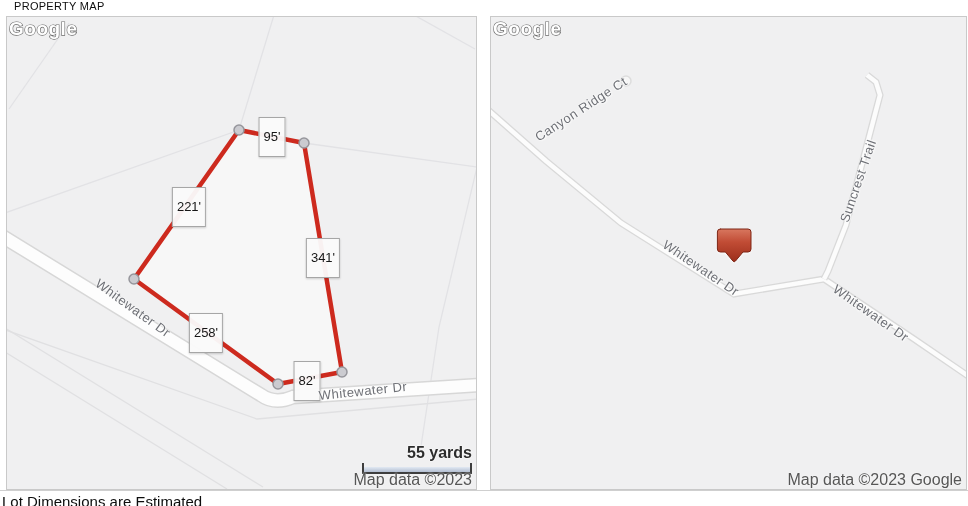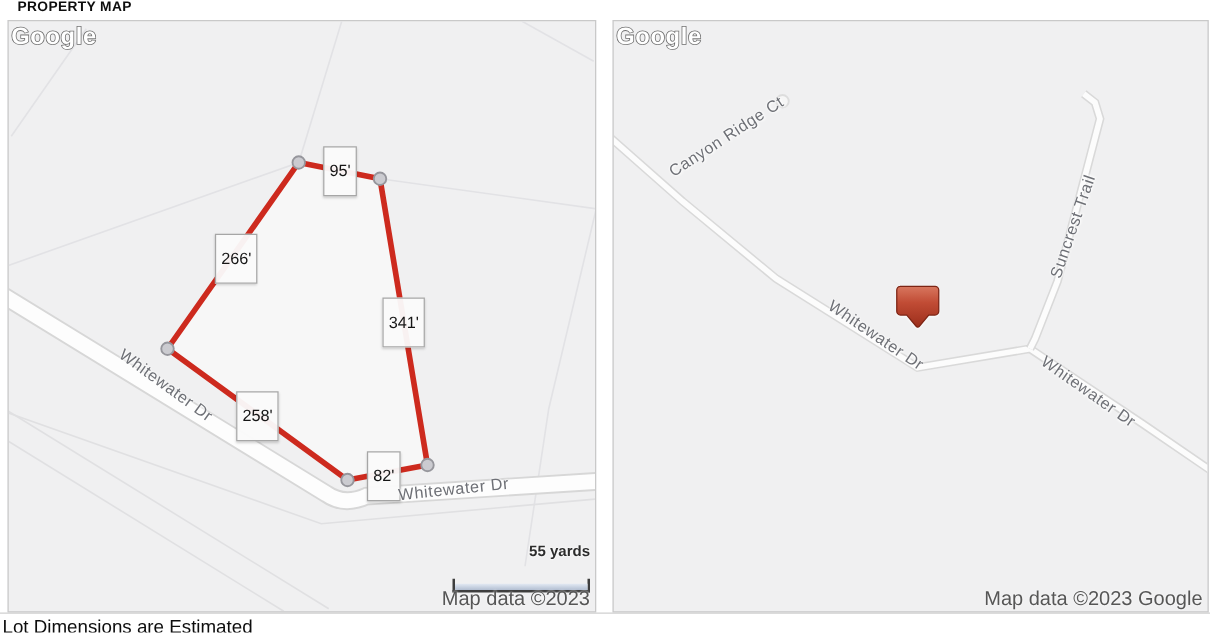--- a/index.html
+++ b/index.html
@@ -1,19 +1,19 @@
 <!DOCTYPE html>
 <html><head>
 <meta charset="utf-8">
 <style>
   html,body{margin:0;padding:0}
   body{width:968px;height:506px;position:relative;background:#fff;
        font-family:"Liberation Sans",sans-serif;overflow:hidden}
 
-  .page-title{position:absolute;left:14px;top:0;font-size:11px;font-weight:bold;
+  .page-title{position:absolute;left:14px;top:0;font-size:11px;font-weight:normal;
               color:#0d0d0d;letter-spacing:.3px;white-space:nowrap}
   .page-footer{position:absolute;left:2px;top:493px;font-size:15px;font-weight:normal;
                color:#0d0d0d;white-space:nowrap}
   .bottom-rule{position:absolute;left:0;right:0;top:490px;height:0;
                border-top:1px solid #cfcfcf}
 
   .panel{position:absolute;top:16px;background:#f0f0f1;border:1px solid #c9c9c9;
          overflow:hidden}
   #leftPanel{left:6px;width:469px;height:472px}
   #rightPanel{left:490px;width:475px;height:472px}
@@ -29,21 +29,21 @@
              box-shadow:0 1px 2px rgba(0,0,0,.18)}
 
   .glogo{position:absolute;left:10px;bottom:1px}
   .glogo text{font-family:"Liberation Sans",sans-serif;font-size:19px;font-weight:bold;
               fill:#ffffff;stroke:#6d6d6d;stroke-width:1.25px;paint-order:stroke;
               letter-spacing:.5px}
 
   .scale-block{position:absolute;text-align:right}
   #leftPanel .scale-block{right:4px;bottom:15px;width:110px}
   #rightPanel .scale-block{right:9px;bottom:15px;width:106px}
-  .scale-text{font-size:12px;font-weight:bold;color:#2c2c2c;margin-bottom:15px;
+  .scale-text{font-size:16px;font-weight:bold;color:#2c2c2c;margin-bottom:1px;
               text-shadow:0 0 2px #fff,0 0 2px #fff}
   .scale-bar{position:relative;height:9px;border-left:2px solid #3e3e3e;
              border-right:2px solid #3e3e3e;border-bottom:2px solid #3e3e3e}
   .scale-bar-fill{position:absolute;left:0;right:0;bottom:0;height:5px;
                   background:linear-gradient(#e2e9f3,#b2bed1)}
 
   .attribution{position:absolute;font-size:16px;color:#565656;white-space:nowrap;
                right:4px;bottom:0;text-shadow:0 0 2px #fff}
 </style>
 </head>
@@ -78,21 +78,21 @@
     <g fill="#cbcbd0" stroke="#96969c" stroke-width="1.5">
       <circle cx="232" cy="113" r="5"></circle>
       <circle cx="297" cy="126" r="5"></circle>
       <circle cx="335" cy="355" r="5"></circle>
       <circle cx="271" cy="367" r="5"></circle>
       <circle cx="127" cy="262" r="5"></circle>
     </g>
   </svg>
 
   <div class="dim-label" style="left:265px;top:120px">95'</div>
-  <div class="dim-label" style="left:182px;top:190px">266'</div>
+  <div class="dim-label" style="left:182px;top:190px">221'</div>
   <div class="dim-label" style="left:316px;top:241px">341'</div>
   <div class="dim-label" style="left:199px;top:316px">258'</div>
   <div class="dim-label" style="left:300px;top:364px">82'</div>
 
   <div class="street-label" style="left:126px;top:291px;transform:translate(-50%,-50%) rotate(36deg)">Whitewater Dr</div>
   <div class="street-label" style="left:356px;top:374px;transform:translate(-50%,-50%) rotate(-6deg)">Whitewater Dr</div>
 
   <svg class="glogo" width="70" height="24">
     <text x="2" y="18">Google</text>
   </svg>

